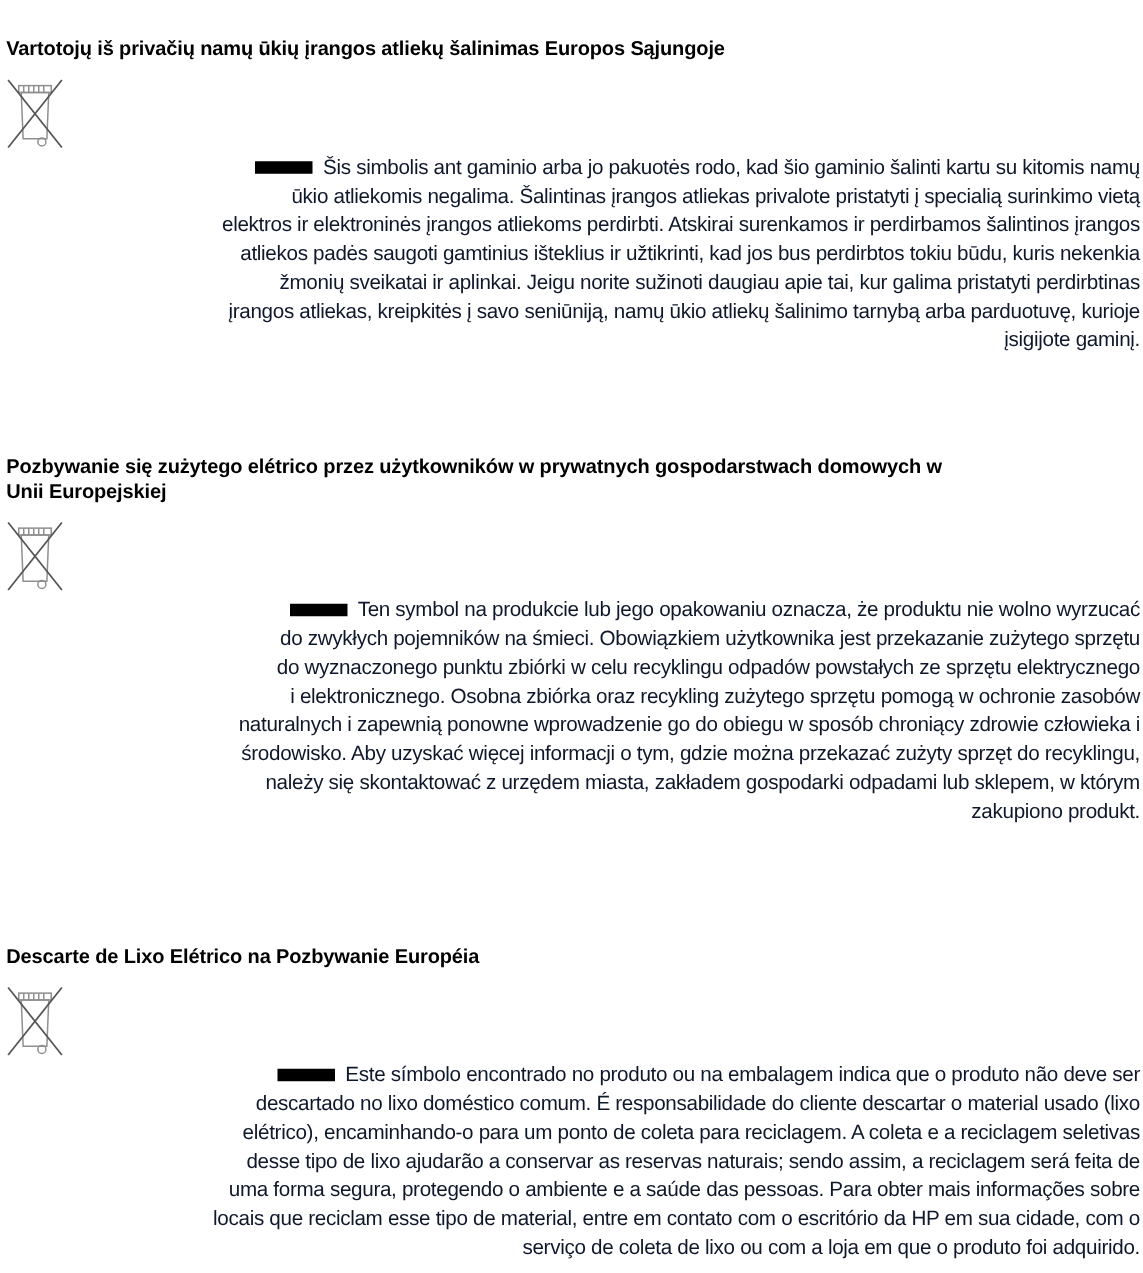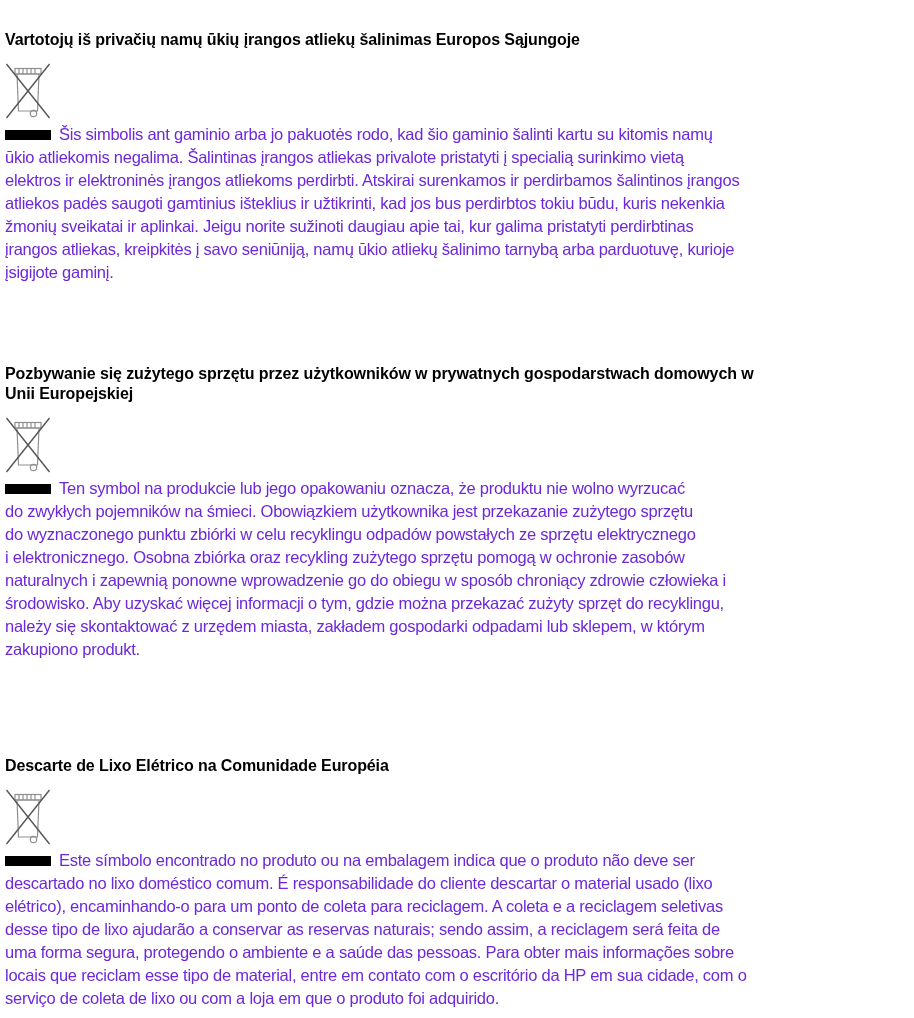--- a/index.html
+++ b/index.html
@@ -30,22 +30,23 @@
   }
   .icon-wrap {
     margin: 12px 0 3px 0;
     width: 46px;
     height: 58px;
   }
   .icon-wrap svg { display: block; }
   .body-para {
     font-size: 16.5px;
     line-height: 23px;
-    color: #6d28d9;
+    color: #0f172a;
     letter-spacing: -0.25px;
+    text-align: right;
   }
   .body-text { white-space: pre-line; }
   .black-bar {
     display: inline-block;
     width: 46px;
     height: 10px;
     background: #000000;
     margin-right: 8px;
     vertical-align: baseline;
   }
@@ -78,21 +79,21 @@
     <p class="body-para"><span class="black-bar"></span><span class="body-text">Šis simbolis ant gaminio arba jo pakuotės rodo, kad šio gaminio šalinti kartu su kitomis namų
 ūkio atliekomis negalima. Šalintinas įrangos atliekas privalote pristatyti į specialią surinkimo vietą
 elektros ir elektroninės įrangos atliekoms perdirbti. Atskirai surenkamos ir perdirbamos šalintinos įrangos
 atliekos padės saugoti gamtinius išteklius ir užtikrinti, kad jos bus perdirbtos tokiu būdu, kuris nekenkia
 žmonių sveikatai ir aplinkai. Jeigu norite sužinoti daugiau apie tai, kur galima pristatyti perdirbtinas
 įrangos atliekas, kreipkitės į savo seniūniją, namų ūkio atliekų šalinimo tarnybą arba parduotuvę, kurioje
 įsigijote gaminį.</span></p>
   </section>
 
   <section class="sec sec-2">
-    <h2 class="heading">Pozbywanie się zużytego sprzętu przez użytkowników w prywatnych gospodarstwach domowych w
+    <h2 class="heading">Pozbywanie się zużytego elétrico przez użytkowników w prywatnych gospodarstwach domowych w
 Unii Europejskiej</h2>
     <div class="icon-wrap">
       <svg width="46" height="58" viewBox="0 0 46 58">
         <g fill="none" stroke="#8f8f8f" stroke-width="1.2">
           <rect x="10" y="6.5" width="26" height="5.5"></rect>
           <line x1="14" y1="6.5" x2="14" y2="12"></line>
           <line x1="18" y1="6.5" x2="18" y2="12"></line>
           <line x1="22" y1="6.5" x2="22" y2="12"></line>
           <line x1="26" y1="6.5" x2="26" y2="12"></line>
           <line x1="30" y1="6.5" x2="30" y2="12"></line>
@@ -109,21 +110,21 @@
 do zwykłych pojemników na śmieci. Obowiązkiem użytkownika jest przekazanie zużytego sprzętu
 do wyznaczonego punktu zbiórki w celu recyklingu odpadów powstałych ze sprzętu elektrycznego
 i elektronicznego. Osobna zbiórka oraz recykling zużytego sprzętu pomogą w ochronie zasobów
 naturalnych i zapewnią ponowne wprowadzenie go do obiegu w sposób chroniący zdrowie człowieka i
 środowisko. Aby uzyskać więcej informacji o tym, gdzie można przekazać zużyty sprzęt do recyklingu,
 należy się skontaktować z urzędem miasta, zakładem gospodarki odpadami lub sklepem, w którym
 zakupiono produkt.</span></p>
   </section>
 
   <section class="sec sec-3">
-    <h2 class="heading">Descarte de Lixo Elétrico na Comunidade Européia</h2>
+    <h2 class="heading">Descarte de Lixo Elétrico na Pozbywanie Européia</h2>
     <div class="icon-wrap">
       <svg width="46" height="58" viewBox="0 0 46 58">
         <g fill="none" stroke="#8f8f8f" stroke-width="1.2">
           <rect x="10" y="6.5" width="26" height="5.5"></rect>
           <line x1="14" y1="6.5" x2="14" y2="12"></line>
           <line x1="18" y1="6.5" x2="18" y2="12"></line>
           <line x1="22" y1="6.5" x2="22" y2="12"></line>
           <line x1="26" y1="6.5" x2="26" y2="12"></line>
           <line x1="30" y1="6.5" x2="30" y2="12"></line>
           <path d="M12 12 L34 12 L32.5 49 L13.5 49 Z"></path>

